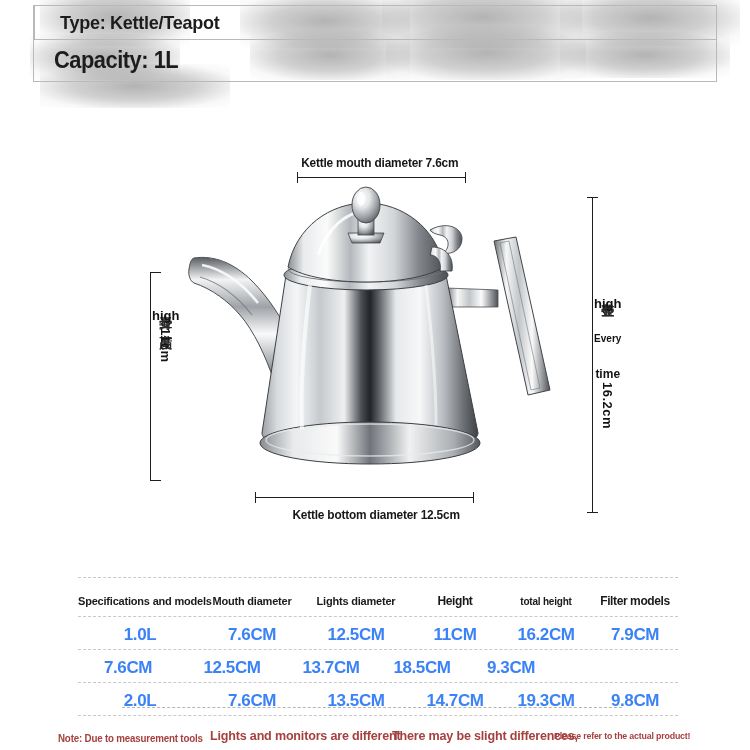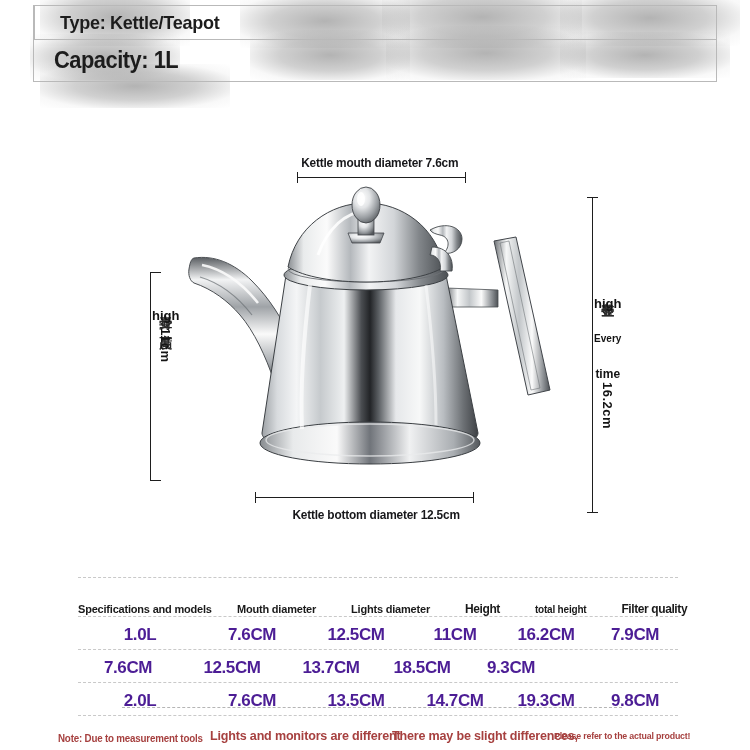--- a/index.html
+++ b/index.html
@@ -184,21 +184,21 @@
   .c0 { width: 124px; }
   .c1 { width: 100px; }
   .c2 { width: 108px; }
   .c3 { width: 90px; }
   .c4 { width: 92px; }
   .c5 { width: 86px; }
 
   .hdr      { font-size: 11px;   font-weight: 700; color: #1a1a1a; transform: scaleX(0.9); letter-spacing: -0.2px;}
   .hdr.tiny { font-size: 10px; }
   .hdr.lg   { font-size: 12px; letter-spacing: -0.4px; transform: scaleX(0.96); }
-  .val      { font-size: 17px;   font-weight: 600; color: #4c1d95; letter-spacing: -0.4px; transform: scaleX(0.96); }
+  .val      { font-size: 17px;   font-weight: 600; color: #3b82f6; letter-spacing: -0.4px; transform: scaleX(0.96); }
 
   
   #footer-rule {
     position: absolute;
     left: 122px;
     top: 707px;
     width: 500px;
     border-top: 1.4px dashed #b5b5b5;
   }
   #footer {
@@ -370,27 +370,27 @@
 </div>
 
 <div id="size-table">
 
   <div class="dashrule" style="top:0px;"></div>
   <div class="dashrule" style="top:39px;"></div>
   <div class="dashrule" style="top:72px;"></div>
   <div class="dashrule" style="top:105px;"></div>
   <div class="dashrule" style="top:138px;"></div>
 
-  <div class="strow" style="top:16px; height:30px;gap:35px;">
+  <div class="strow" style="top:8px; height:30px;">
     <div class="stcell c0"><span class="hdr">Specifications and models</span></div>
     <div class="stcell c1"><span class="hdr">Mouth diameter</span></div>
     <div class="stcell c2"><span class="hdr">Lights diameter</span></div>
     <div class="stcell c3"><span class="hdr lg">Height</span></div>
     <div class="stcell c4"><span class="hdr tiny">total height</span></div>
-    <div class="stcell c5"><span class="hdr lg">Filter quality</span></div>
+    <div class="stcell c5"><span class="hdr lg">Filter models</span></div>
   </div>
 
   <div class="strow" style="top:44px; height:28px;">
     <div class="stcell c0"><span class="val">1.0L</span></div>
     <div class="stcell c1"><span class="val">7.6CM</span></div>
     <div class="stcell c2"><span class="val">12.5CM</span></div>
     <div class="stcell c3"><span class="val">11CM</span></div>
     <div class="stcell c4"><span class="val">16.2CM</span></div>
     <div class="stcell c5"><span class="val">7.9CM</span></div>
   </div>

